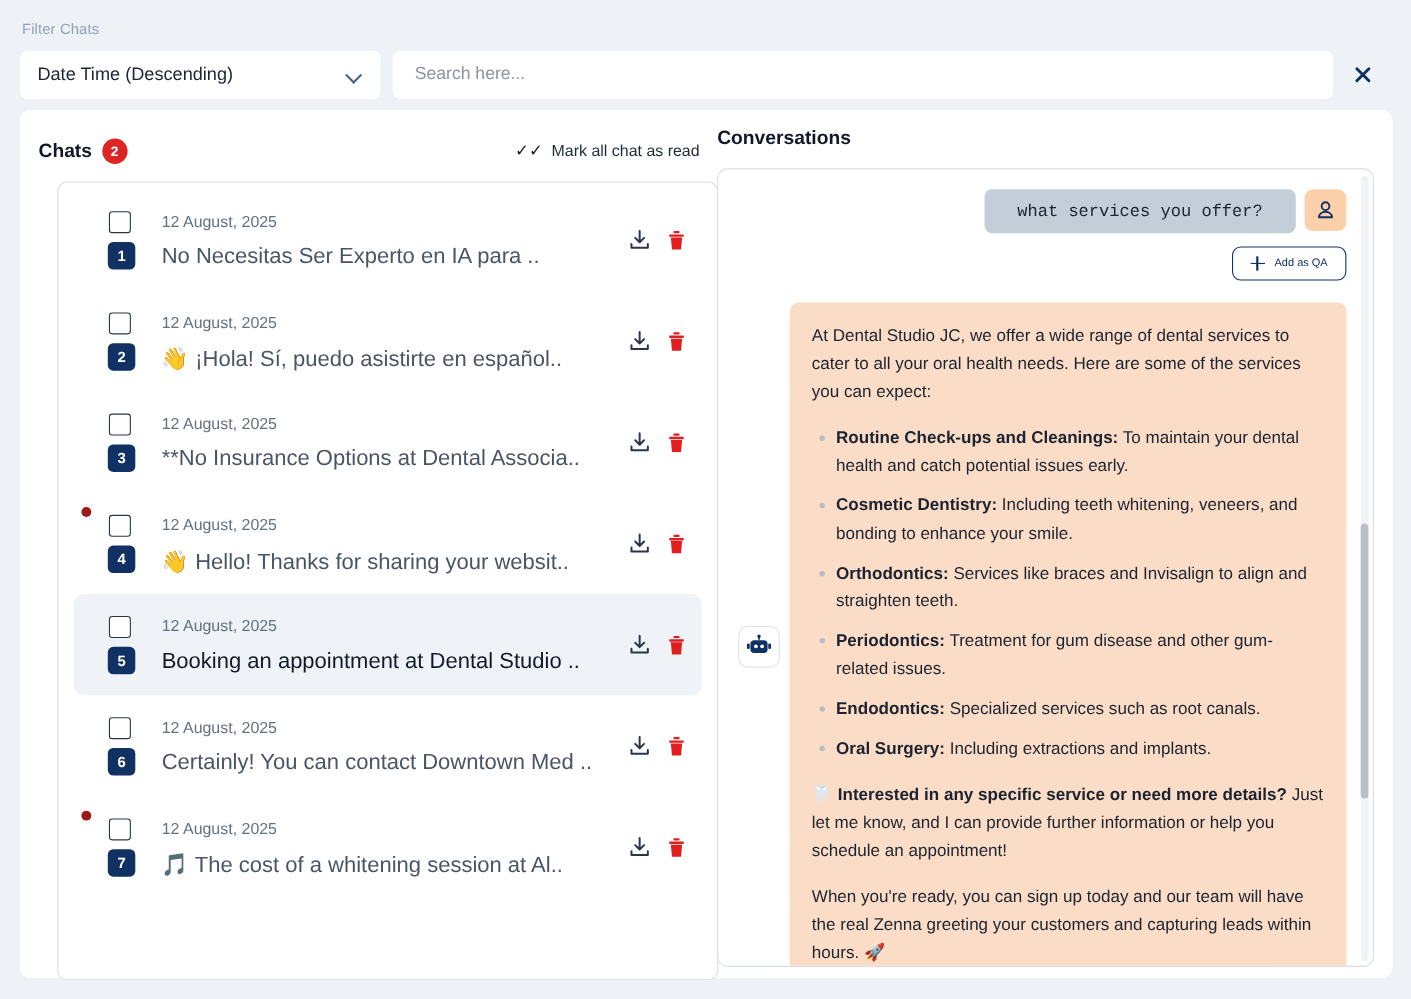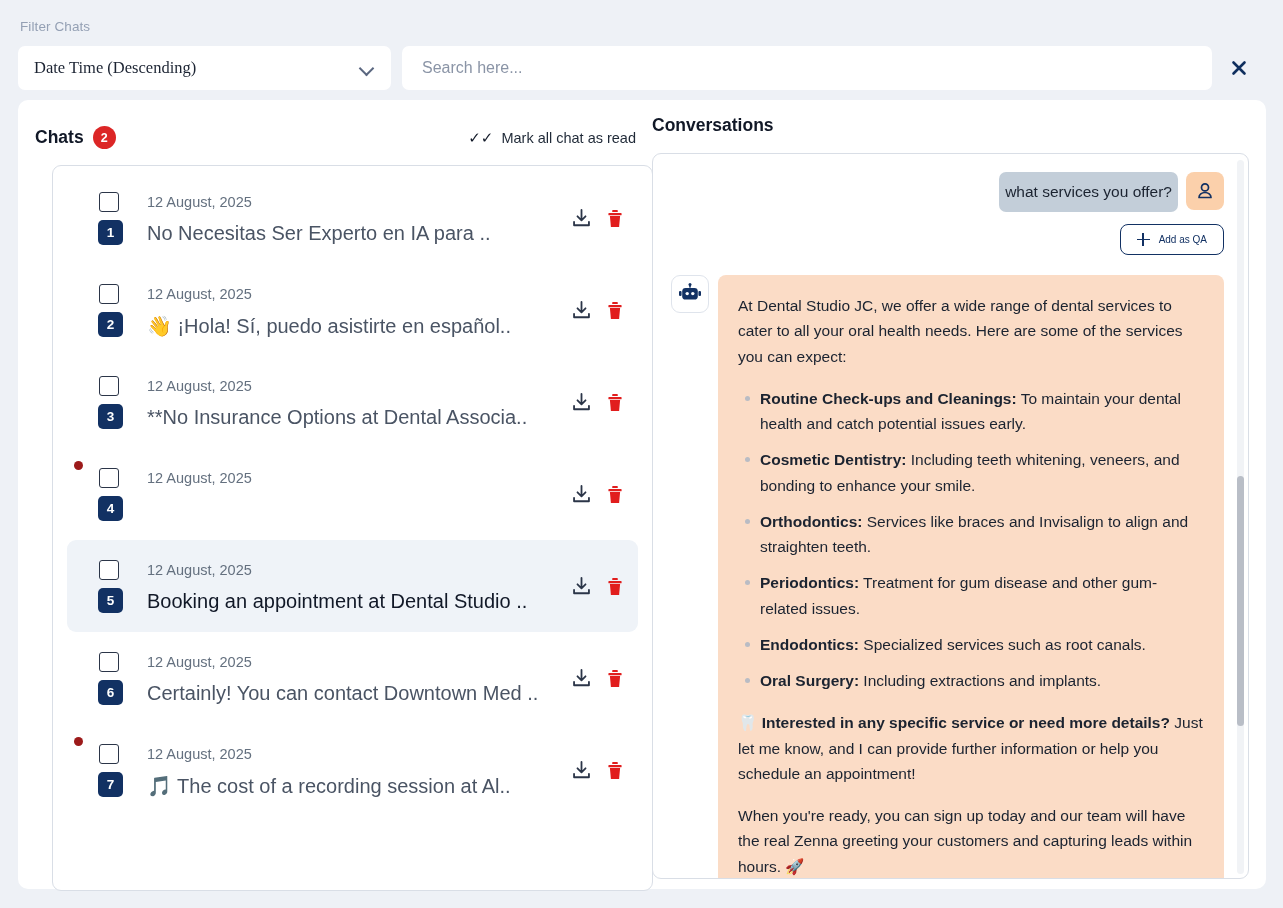--- a/index.html
+++ b/index.html
@@ -29,29 +29,28 @@
 
   .filter-row {
     position: absolute;
     left: 18px; top: 46px;
     width: 1248px; height: 44px;
     display: flex;
     align-items: stretch;
   }
 
   .select-box {
-    width: 373px;
+    width: 328px;
     background: #fff;
     border-radius: 7px;
     display: flex;
     align-items: center;
     padding: 0 14px 0 16px;
     position: relative;
     cursor: pointer;
-    font-family: Liberation Serif, serif;
   }
   .select-value {
     flex: 1;
     font-size: 16.5px;
     color: #1c2433;
   }
   .chev {
     width: 15px; height: 15px;
     position: relative;
     margin-right: 2px;
@@ -253,22 +252,23 @@
     display: flex;
     justify-content: flex-end;
     align-items: flex-start;
     gap: 8px;
   }
   .user-bubble {
     background: #c3ced9;
     color: #1b2330;
     font-size: 15.5px;
     border-radius: 7px;
-    padding: 11px 6px;
+    padding: 11px 30px;
     max-width: 420px;
+    font-family: Liberation Mono, monospace;
   }
   .user-av {
     width: 38px; height: 38px;
     border-radius: 8px;
     background: #fbd0ab;
     display: flex;
     align-items: center;
     justify-content: center;
     flex: none;
   }
@@ -299,21 +299,21 @@
   .plus::before, .plus::after {
     content: "";
     position: absolute;
     background: #123163;
   }
   .plus::before { left: 0; top: 5.5px; width: 13px; height: 1.8px; }
   .plus::after  { top: 0; left: 5.5px; height: 13px; width: 1.8px; }
 
   .bot-row {
     display: flex;
-    align-items: flex-start;
+    align-items: center;
     gap: 9px;
     margin-top: 20px;
   }
   .bot-av {
     width: 38px; height: 38px;
     border-radius: 9px;
     background: #fff;
     border: 1px solid #dfe4ec;
     display: flex;
     align-items: center;
@@ -454,20 +454,21 @@
                     <rect x="6.2" y="1.6" width="5.6" height="2" rx="0.7" fill="#e11d1d"></rect>
                     <path d="M3.9 7.4 H14.1 L13.1 18.4 H4.9 Z" fill="#e11d1d"></path>
                   </svg></span>
               </span>
             </div>
             <div class="chat-item">
               <span class="unread-dot"></span>
               <span class="chk"></span>
               <span class="num">4</span>
               <span class="c-date">12 August, 2025</span>
+              <span class="c-prev">👋 Hello! Thanks for sharing your websit..</span>
               <span class="c-actions">
                 <span class="ico-btn"><svg width="21" height="21" viewBox="0 0 22 22">
                     <path d="M11 2.5 V13 M6.8 9.2 L11 13.4 L15.2 9.2" fill="none" stroke="#2b3548" stroke-width="1.9" stroke-linecap="round" stroke-linejoin="round"></path>
                     <path d="M3.2 15 V18.6 H18.8 V15" fill="none" stroke="#2b3548" stroke-width="1.9" stroke-linecap="round" stroke-linejoin="round"></path>
                   </svg></span>
                 <span class="ico-btn"><svg width="18" height="20" viewBox="0 0 18 20">
                     <rect x="2.4" y="4.6" width="13.2" height="2.2" rx="0.6" fill="#e11d1d"></rect>
                     <rect x="6.2" y="1.6" width="5.6" height="2" rx="0.7" fill="#e11d1d"></rect>
                     <path d="M3.9 7.4 H14.1 L13.1 18.4 H4.9 Z" fill="#e11d1d"></path>
                   </svg></span>
@@ -505,21 +506,21 @@
                     <rect x="6.2" y="1.6" width="5.6" height="2" rx="0.7" fill="#e11d1d"></rect>
                     <path d="M3.9 7.4 H14.1 L13.1 18.4 H4.9 Z" fill="#e11d1d"></path>
                   </svg></span>
               </span>
             </div>
             <div class="chat-item">
               <span class="unread-dot"></span>
               <span class="chk"></span>
               <span class="num">7</span>
               <span class="c-date">12 August, 2025</span>
-              <span class="c-prev">🎵 The cost of a recording session at Al..</span>
+              <span class="c-prev">🎵 The cost of a whitening session at Al..</span>
               <span class="c-actions">
                 <span class="ico-btn"><svg width="21" height="21" viewBox="0 0 22 22">
                     <path d="M11 2.5 V13 M6.8 9.2 L11 13.4 L15.2 9.2" fill="none" stroke="#2b3548" stroke-width="1.9" stroke-linecap="round" stroke-linejoin="round"></path>
                     <path d="M3.2 15 V18.6 H18.8 V15" fill="none" stroke="#2b3548" stroke-width="1.9" stroke-linecap="round" stroke-linejoin="round"></path>
                   </svg></span>
                 <span class="ico-btn"><svg width="18" height="20" viewBox="0 0 18 20">
                     <rect x="2.4" y="4.6" width="13.2" height="2.2" rx="0.6" fill="#e11d1d"></rect>
                     <rect x="6.2" y="1.6" width="5.6" height="2" rx="0.7" fill="#e11d1d"></rect>
                     <path d="M3.9 7.4 H14.1 L13.1 18.4 H4.9 Z" fill="#e11d1d"></path>
                   </svg></span>

